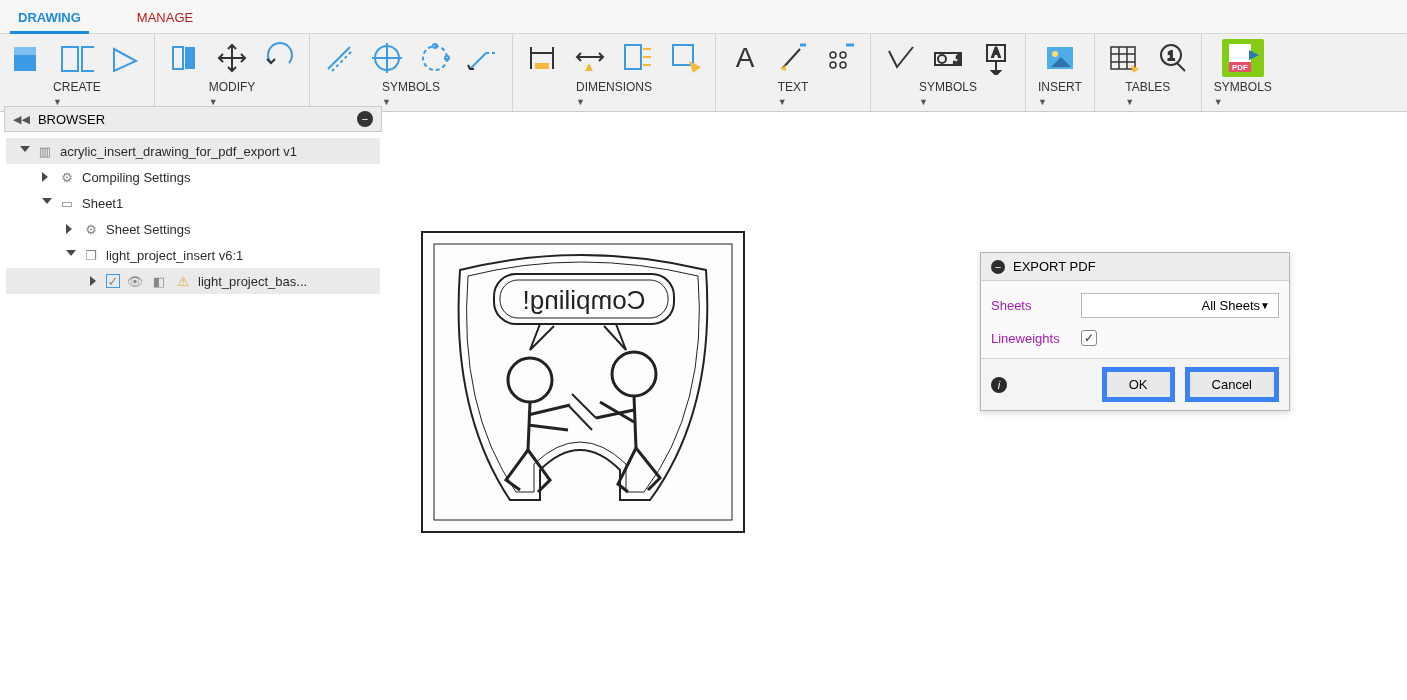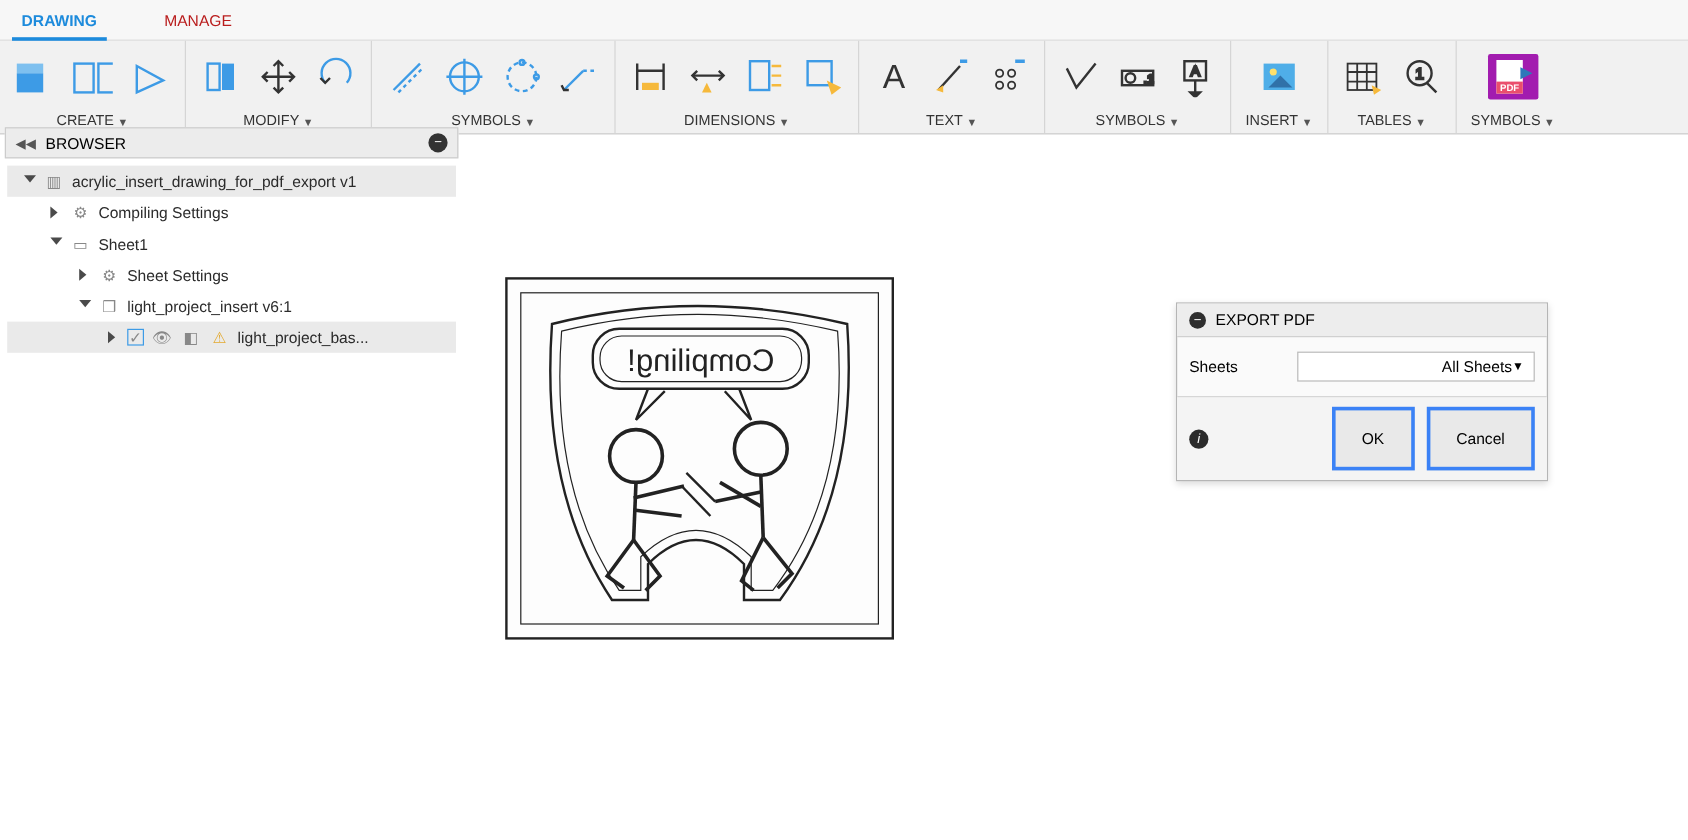--- a/index.html
+++ b/index.html
@@ -11,21 +11,21 @@
   .tab.active { color: #1d8bdc; font-weight: 700; position: relative; }
   .tab.active::after { content:""; position:absolute; left:0; right:0; bottom:-1px; height:3px; background:#1d8bdc; }
 
   
   .ribbon { display:flex; background:#f1f1f1; border-bottom:1px solid #ccc; height:78px; }
   .group { display:flex; flex-direction:column; align-items:center; padding:4px 12px 2px 12px; border-right:1px solid #d5d5d5; }
   .group:last-child { border-right:none; }
   .icons-row { display:flex; gap:14px; align-items:center; flex:1; }
   .rib-icon { width:34px; height:34px; display:flex; align-items:center; justify-content:center; cursor:pointer; }
   .rib-icon svg { display:block; }
-  .group-label { font-size:12px; color:#333; padding:3px 0 2px 0; display:flex; align-items:flex-end; gap:3px; }
+  .group-label { font-size:12px; color:#333; padding:3px 0 2px 0; display:flex; align-items:flex-start; gap:3px;flex-direction:column; }
   .dd-caret { font-size:9px; color:#555; }
 
   
   .browser { position:absolute; top:106px; left:4px; width:378px; background:#fff; }
   .browser-head { display:flex; align-items:center; background:#ececec; border:1px solid #ccc; padding:4px 8px; font-size:13px; }
   .browser-head .bk { font-size:11px; color:#555; margin-right:8px; }
   .browser-head .min { margin-left:auto; width:16px; height:16px; border-radius:50%; background:#333; color:#fff; display:flex; align-items:center; justify-content:center; font-size:11px; }
   .tree { padding:6px 2px; font-size:13px; color:#2b2b2b; }
   .trow { display:flex; align-items:center; gap:6px; padding:4px 6px; white-space:nowrap; }
   .tri { width:10px; height:10px; display:inline-block; }
@@ -36,27 +36,27 @@
 
   
   .canvas { position:absolute; left:420px; top:230px; }
 
   
   .panel { position:absolute; top:252px; left:980px; width:310px; border:1px solid #b5b5b5; background:#fafafa; box-shadow:0 2px 6px rgba(0,0,0,.15); }
   .panel-head { display:flex; align-items:center; gap:8px; padding:6px 10px; background:#ededed; border-bottom:1px solid #d0d0d0; font-size:13px; }
   .panel-head .dot { width:14px; height:14px; border-radius:50%; background:#2e2e2e; color:#fff; display:flex; align-items:center; justify-content:center; font-size:11px; }
   .panel-body { padding:6px 10px; }
   .prow { display:flex; align-items:center; padding:6px 0; font-size:13px; }
-  .prow .lab { width:90px; color:#000000; }
+  .prow .lab { width:90px; color:#a21caf; }
   .select { flex:1; border:1px solid #b9b9b9; background:#fff; padding:4px 8px; font-size:13px; display:flex; justify-content:flex-end; align-items:center; cursor:pointer; }
   .chk { width:16px; height:16px; border:1px solid #888; border-radius:3px; background:#fff; display:inline-flex; align-items:center; justify-content:center; }
   .chk.on::after { content:"✓"; font-size:12px; color:#333; }
   .panel-foot { display:flex; align-items:center; padding:8px 10px; border-top:1px solid #d6d6d6; background:#f4f4f4; gap:10px; }
   .panel-foot .info { width:16px; height:16px; border-radius:50%; background:#2b2b2b; color:#fff; display:flex; align-items:center; justify-content:center; font-size:11px; font-style:italic; margin-right:auto; }
-  .btn { padding:16px 22px; border:3px solid #3b82f6; background:#e9e9e9; font-size:13px; cursor:pointer; }
+  .btn { padding:5px 22px; border:5px solid #3b82f6; background:#e9e9e9; font-size:13px; cursor:pointer; }
 </style>
 </head>
 <body>
 
 <div class="tabbar">
   <div class="tab active">DRAWING</div>
   <div class="tab">MANAGE</div>
 </div>
 
 <div class="ribbon">
@@ -289,21 +289,21 @@
       </div>
     </div>
     <div class="group-label">
         <span>TABLES</span>
         <span class="dd-caret">▼</span>
       </div>
   </div>
 
   <div class="group">
     <div class="icons-row">
-      <div class="rib-icon" style="background:#a21caf;border-radius:2px;width:42px;height:38px">
+      <div class="rib-icon" style="background:#84cc16;border-radius:2px;width:42px;height:38px">
         <svg width="40" height="36">
             <rect x="6" y="4" width="22" height="28" fill="#fff"></rect>
             <rect x="6" y="22" width="22" height="10" fill="#ea4e6d"></rect>
             <text x="17" y="30" font-size="8" fill="#fff" text-anchor="middle" font-weight="bold">PDF</text>
             <polygon points="26,10 36,15 26,20" fill="#2e78b9"></polygon>
           </svg>
       </div>
     </div>
     <div class="group-label">
         <span>SYMBOLS</span>
@@ -397,19 +397,23 @@
     <span>EXPORT PDF</span>
   </div>
   <div class="panel-body">
     <div class="prow">
       <span class="lab">Sheets</span>
       <div class="select">
         <span>All Sheets</span>
         <span style="font-size:10px">▼</span>
       </div>
     </div>
+    <div class="prow">
+      <span class="lab">Lineweights</span>
+      <span class="chk on"></span>
+    </div>
   </div>
   <div class="panel-foot">
     <span class="info">i</span>
     <button class="btn">OK</button>
     <button class="btn">Cancel</button>
   </div>
 </div>
 
 </body></html>

